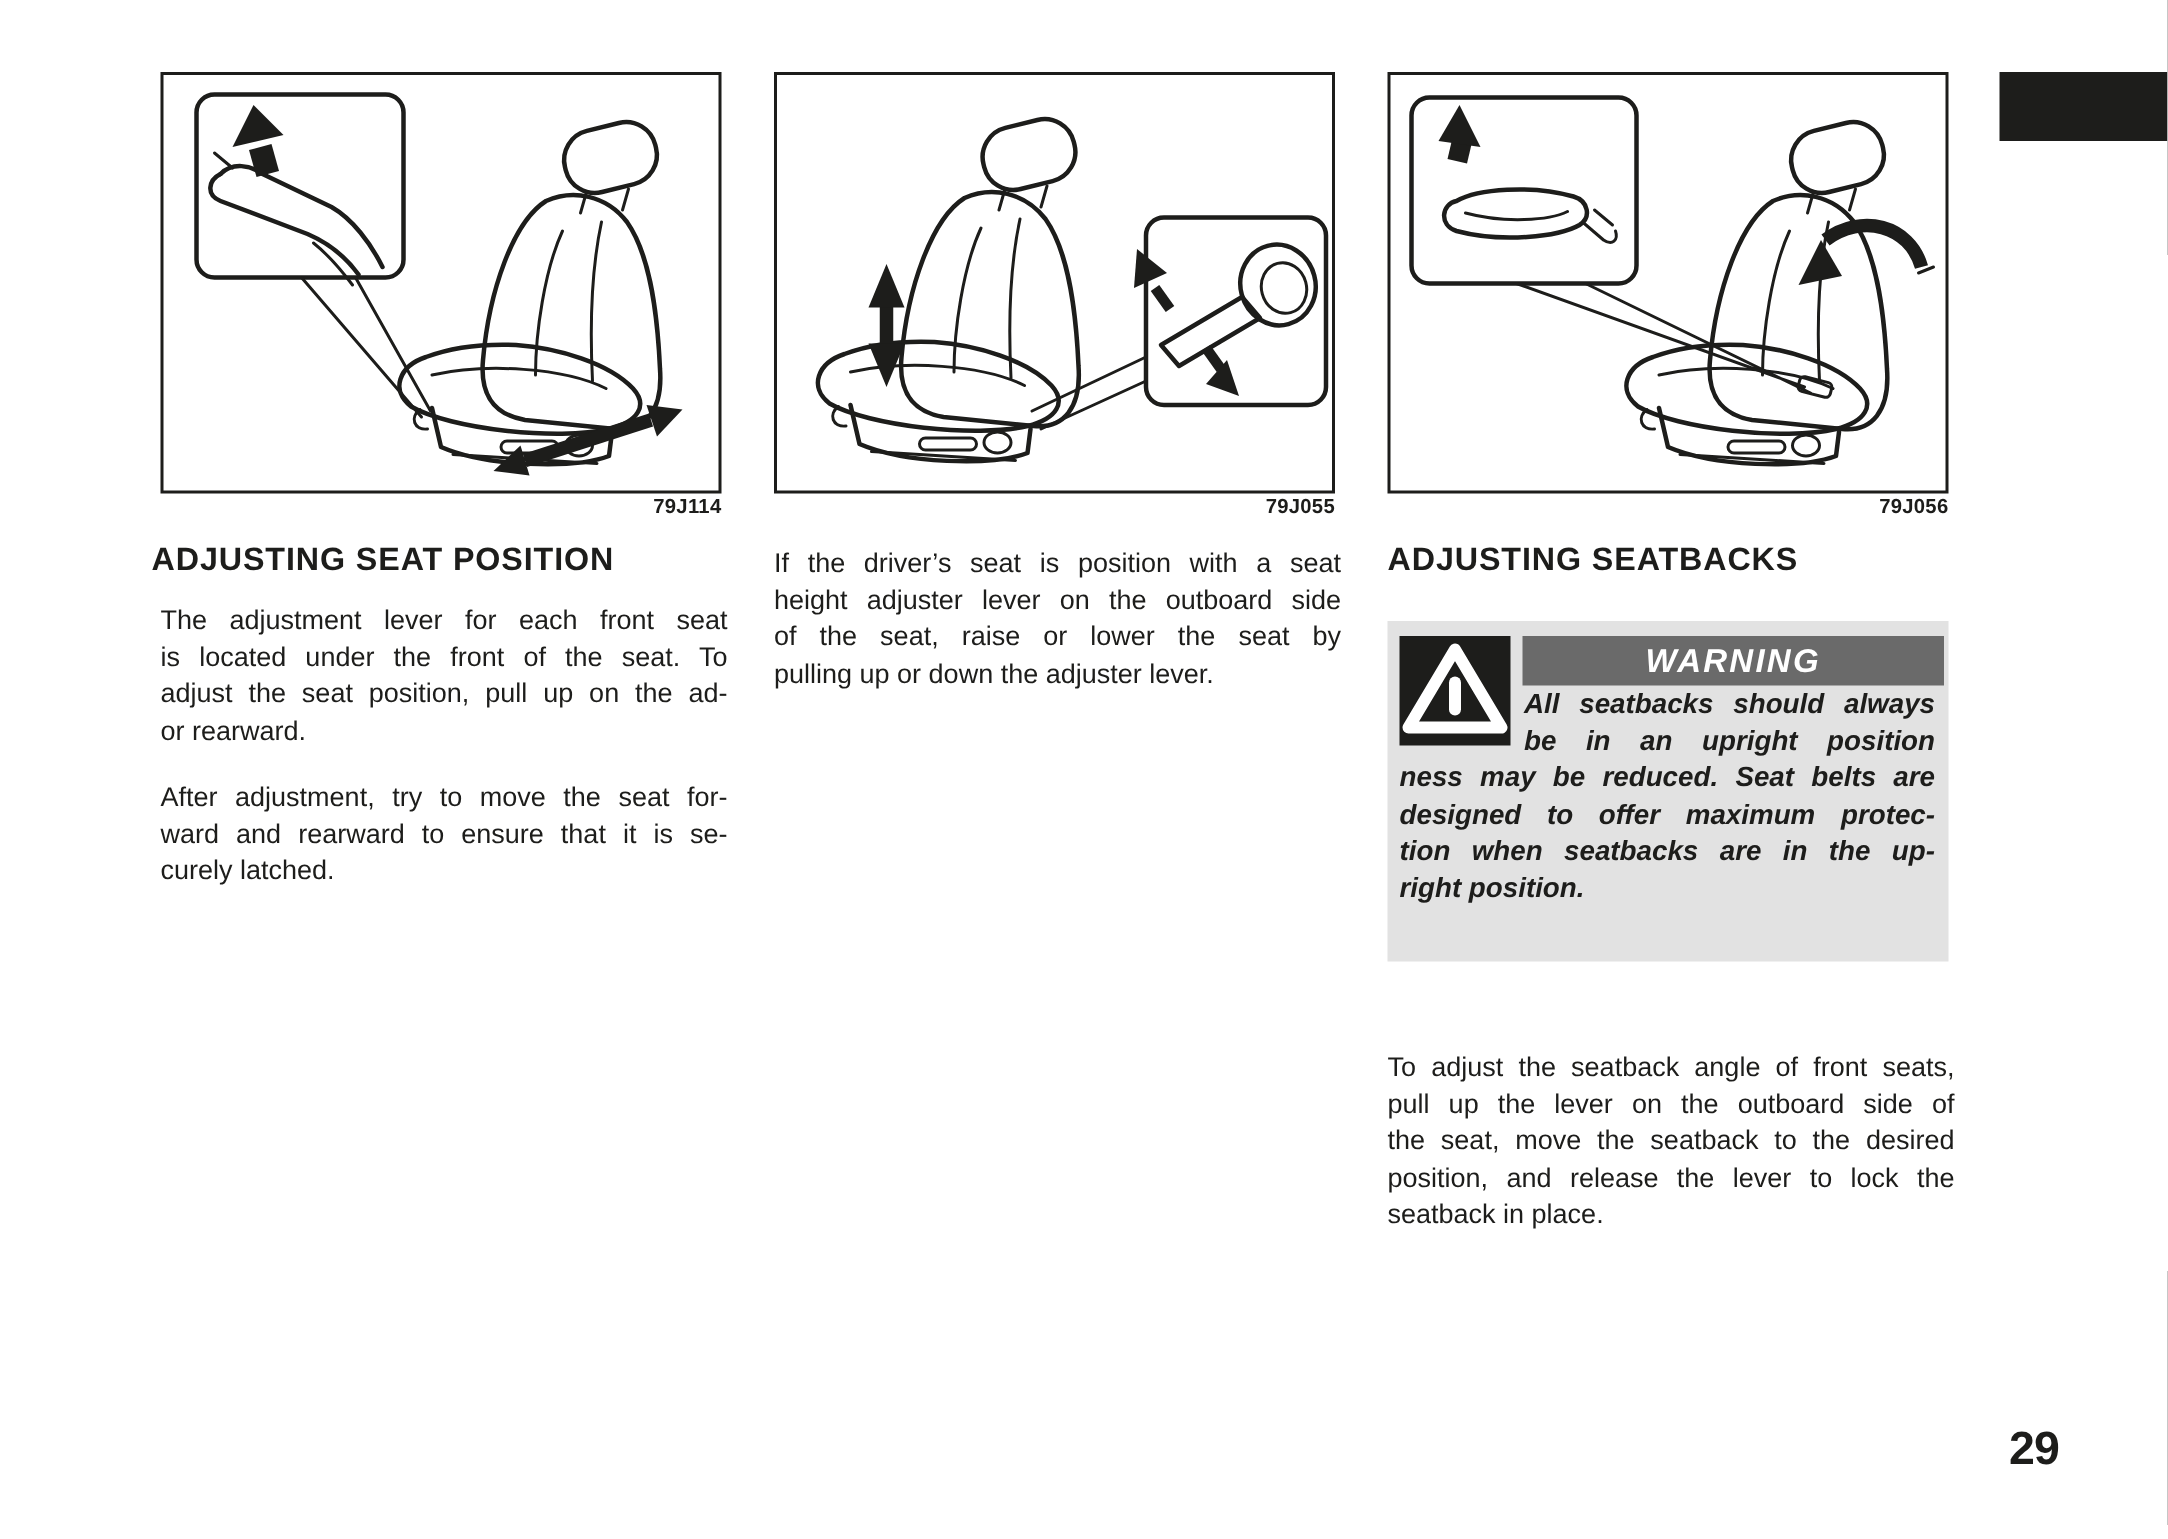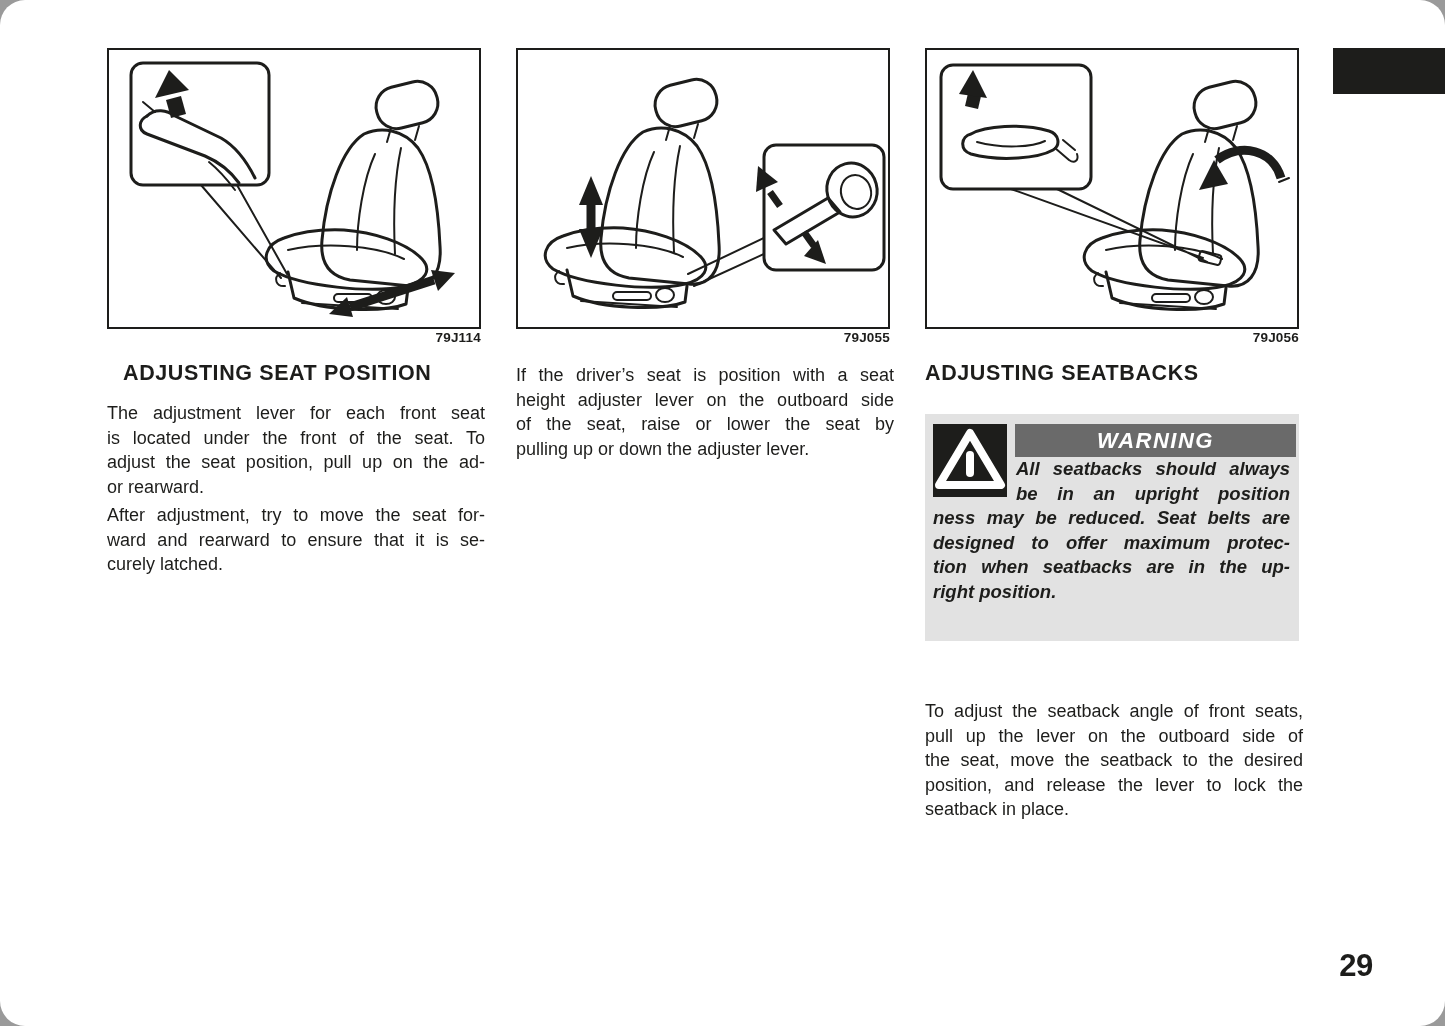--- a/index.html
+++ b/index.html
@@ -1,33 +1,33 @@
 <!DOCTYPE html>
 <html><head>
 <meta charset="utf-8">
 <style>
   html,body{margin:0;padding:0;background:#9a9a9a;}
   .page{position:relative;width:1445px;height:1026px;background:#ffffff;
-        font-family:"Liberation Sans",sans-serif;color:#1d1d1b;overflow:hidden;border-radius:25px;}
+        font-family:"Liberation Sans",sans-serif;color:#1d1d1b;overflow:hidden;}
 
   
   .figure-box{position:absolute;top:48px;width:374px;height:281px;border:2px solid #1d1d1b;
               background:#fff;box-sizing:border-box;}
   .figure-box svg{display:block;width:370px;height:277px;}
   .figure-caption{position:absolute;top:330px;width:374px;text-align:right;
                   font-size:13.5px;font-weight:bold;letter-spacing:0.2px;}
 
   
   .section-tab{position:absolute;left:1333px;top:48px;width:112px;height:46px;background:#1d1d1b;}
 
   
   .heading{position:absolute;top:361px;width:378px;font-size:21.5px;font-weight:bold;
            letter-spacing:0.6px;white-space:nowrap;}
   .textcol{position:absolute;width:378px;font-size:18px;line-height:24.5px;}
-  .para + .para{margin-top:4px;}
+  .para + .para{margin-top:20px;}
   .tline{text-align:justify;text-align-last:justify;text-justify:inter-word;}
   .tline.last{text-align-last:left;}
 
   
   .warning{position:absolute;left:925px;top:414px;width:374px;height:227px;background:#e2e2e2;}
   .warn-icon{position:absolute;left:8px;top:10px;width:74px;height:73px;background:#1d1d1b;}
   .warn-icon svg{display:block;width:74px;height:73px;}
   .warn-bar{position:absolute;left:90px;top:10px;right:3px;height:33px;background:#6a6a6a;
             color:#ffffff;display:flex;align-items:center;justify-content:center;
             font-weight:bold;font-style:italic;font-size:22px;letter-spacing:1.5px;}
@@ -137,21 +137,21 @@
         <path d="M354,128 C346,100 314,92 290,110" stroke="#1d1d1b" stroke-width="9" fill="none"></path>
         <polygon class="solid" points="272,140 301,134 287,110"></polygon>
         <path class="art thin" d="M352,132 L362,128"></path>
       </g>
     </svg>
   </div>
   <div class="figure-caption" style="left:925px">79J056</div>
 
   <div class="section-tab"></div>
 
-  <div class="heading" style="left:123px">ADJUSTING SEAT POSITION</div>
+  <div class="heading" style="left:101px">ADJUSTING SEAT POSITION</div>
   <div class="textcol" style="left:107px;top:401px">
     <div class="para">
         <div class="tline">The adjustment lever for each front seat</div>
         <div class="tline">is located under the front of the seat. To</div>
         <div class="tline">adjust the seat position, pull up on the ad-</div>
         <div class="tline last">or rearward.</div>
       </div>
     <div class="para">
         <div class="tline">After adjustment, try to move the seat for-</div>
         <div class="tline">ward and rearward to ensure that it is se-</div>

